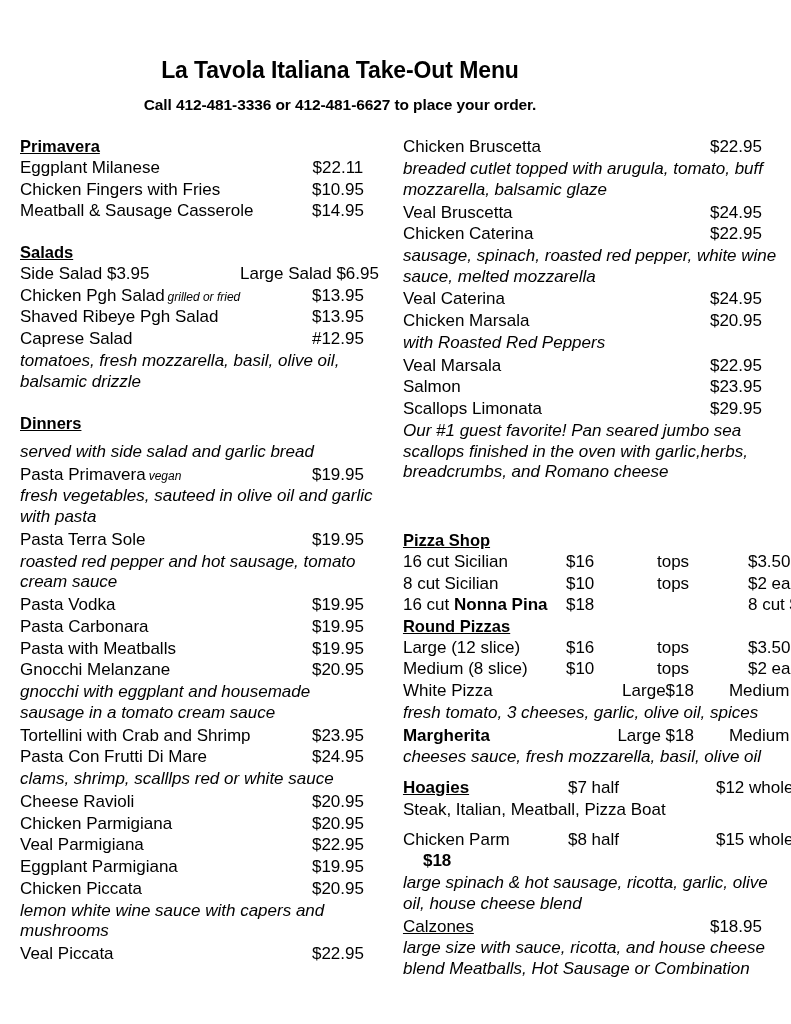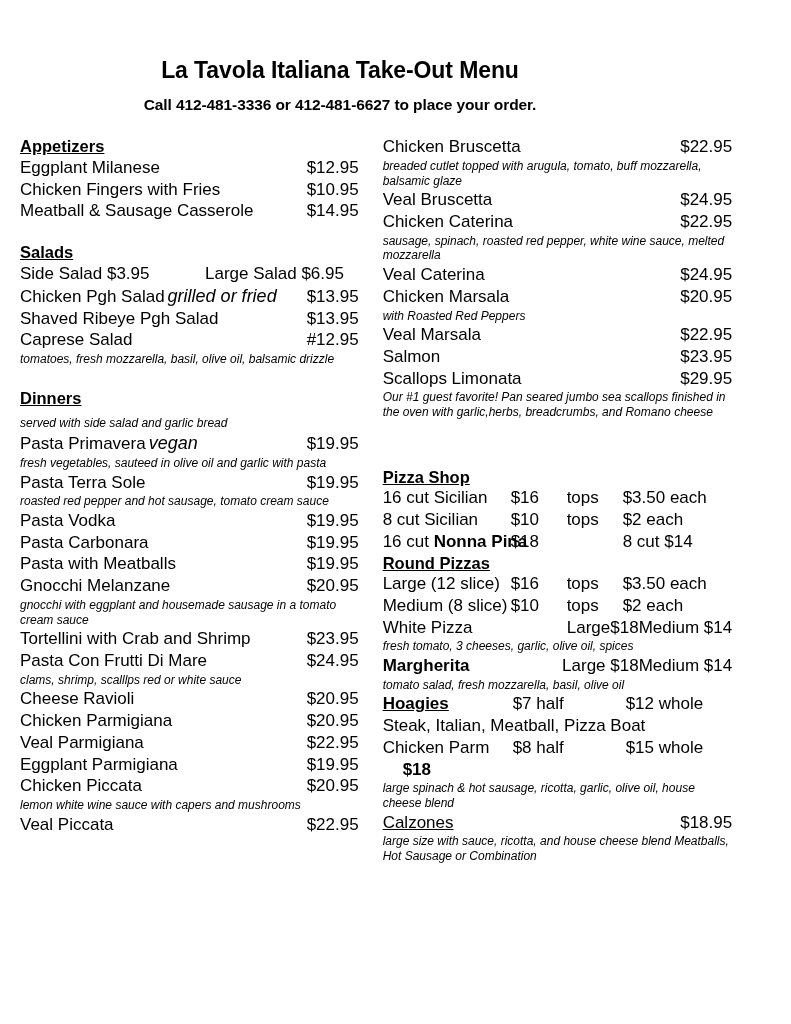--- a/index.html
+++ b/index.html
@@ -85,63 +85,64 @@
     line-height: 1.28;
     font-size: 17px;
   }
   .row .name {
     flex: 1 1 auto;
     white-space: nowrap;
     overflow: visible;
   }
   .row .price {
     flex: 0 0 auto;
-    text-align: right;
+    text-align: center;
     white-space: nowrap;
   }
   .col-left .row .price { min-width: 82px; }
   .col-right .row .price { min-width: 82px; }
 
   .row.bold .name,
   .row.bold .price { font-weight: normal; }
 
   .qualifier {
     font-style: italic;
-    font-size: 18px;
+    font-size: 12px;
     font-weight: normal;
     padding-left: 3px;
   }
 
   
   .desc {
     font-style: italic;
-    font-size: 12px;
+    font-size: 17px;
     line-height: 1.22;
     padding-top: 1px;
     padding-bottom: 1px;
   }
 
   
   .pline {
     font-size: 17px;
     line-height: 1.28;
     display: flex;
     align-items: baseline;
     white-space: nowrap;
+    gap: 35px;
   }
   .pline .c1 { width: 128px; flex: 0 0 auto; }
   .pline .c1r { width: 128px; flex: 0 0 auto; text-align: right; padding-left: 8px; box-sizing: border-box;}
   .pline .c2 { width: 56px; flex: 0 0 auto; }
   .pline .c3 { flex: 0 0 auto; }
 
   .pline.two .a { width: 185px; flex: 0 0 auto; }
   .pline.two .b { flex: 0 0 auto; }
 
   .pline.hoag .h1 { width: 130px; flex: 0 0 auto; }
-  .pline.hoag .h2 { width: 113px; flex: 0 0 auto; }
+  .pline.hoag .h2 { width: 113px; flex: 0 0 auto; margin-top: 8px; }
   .pline.hoag .h3 { flex: 0 0 auto; }
 
   .inline-head {
     font-weight: bold;
     text-decoration: underline;
   }
   .inline-bold { font-weight: bold; }
 
   .plain-line {
     font-size: 17px;
@@ -157,25 +158,25 @@
   <div class="header">
     <div class="menu-title">La Tavola Italiana Take-Out Menu</div>
     <div class="menu-phone">Call 412-481-3336 or 412-481-6627 to place your order.</div>
   </div>
 
   <div class="columns">
 
     <div class="col col-left">
 
       <div class="section-head-wrap">
-        <span class="section-head">Appetizers</span>
+        <span class="section-head">Primavera</span>
       </div>
       <div class="row">
         <span class="name">Eggplant Milanese</span>
-        <span class="price">$12.95</span>
+        <span class="price">$22.11</span>
       </div>
       <div class="row">
         <span class="name">Chicken Fingers with Fries</span>
         <span class="price">$10.95</span>
       </div>
       <div class="row">
         <span class="name">Meatball &amp; Sausage Casserole</span>
         <span class="price">$14.95</span>
       </div>
 
@@ -360,21 +361,21 @@
         <span class="c1">White Pizza</span>
         <span class="c1r">Large$18</span>
         <span class="c3">Medium $14</span>
       </div>
       <div class="desc">fresh tomato, 3 cheeses, garlic, olive oil, spices</div>
       <div class="pline">
         <span class="c1 inline-bold">Margherita</span>
         <span class="c1r">Large $18</span>
         <span class="c3">Medium $14</span>
       </div>
-      <div class="desc">tomato salad, fresh mozzarella, basil, olive oil</div>
+      <div class="desc">cheeses sauce, fresh mozzarella, basil, olive oil</div>
 
       <div class="pline hoag">
         <span class="h1 inline-head">Hoagies</span>
         <span class="h2">$7 half</span>
         <span class="h3">$12 whole</span>
       </div>
       <div class="plain-line">Steak, Italian, Meatball, Pizza Boat</div>
       <div class="pline hoag">
         <span class="h1">Chicken Parm</span>
         <span class="h2">$8 half</span>

